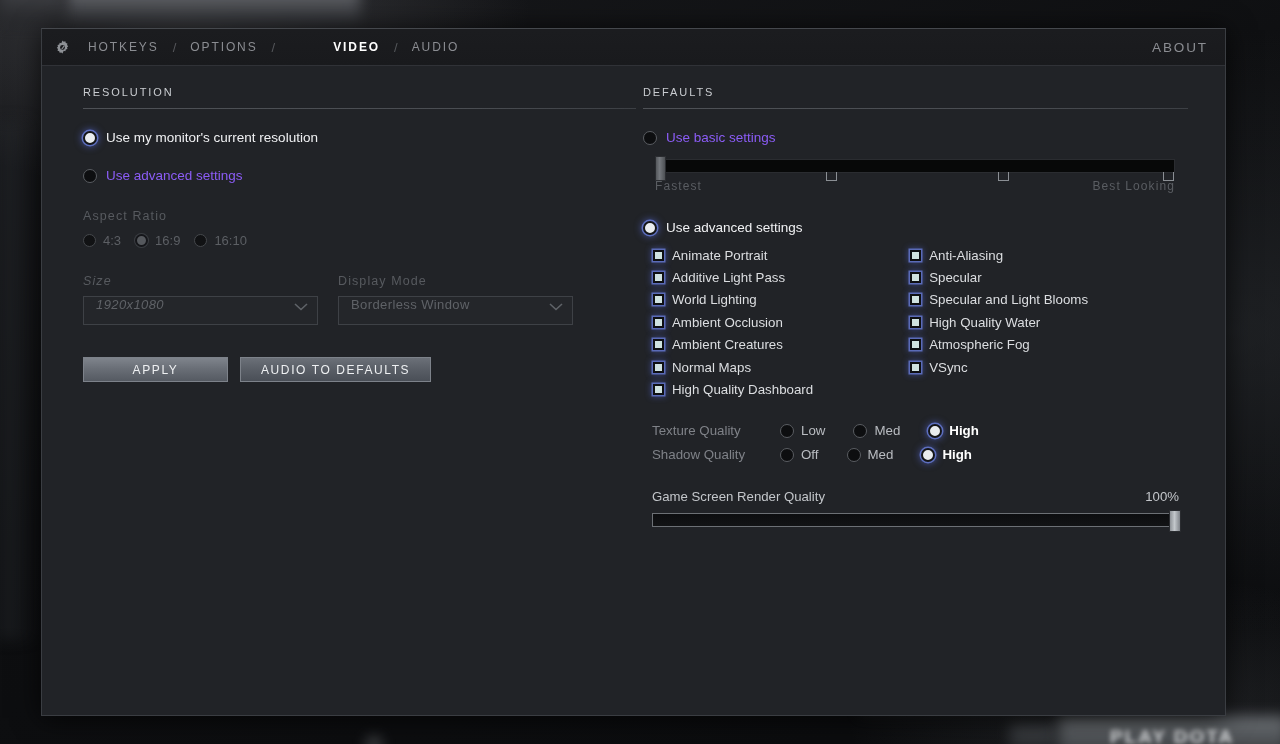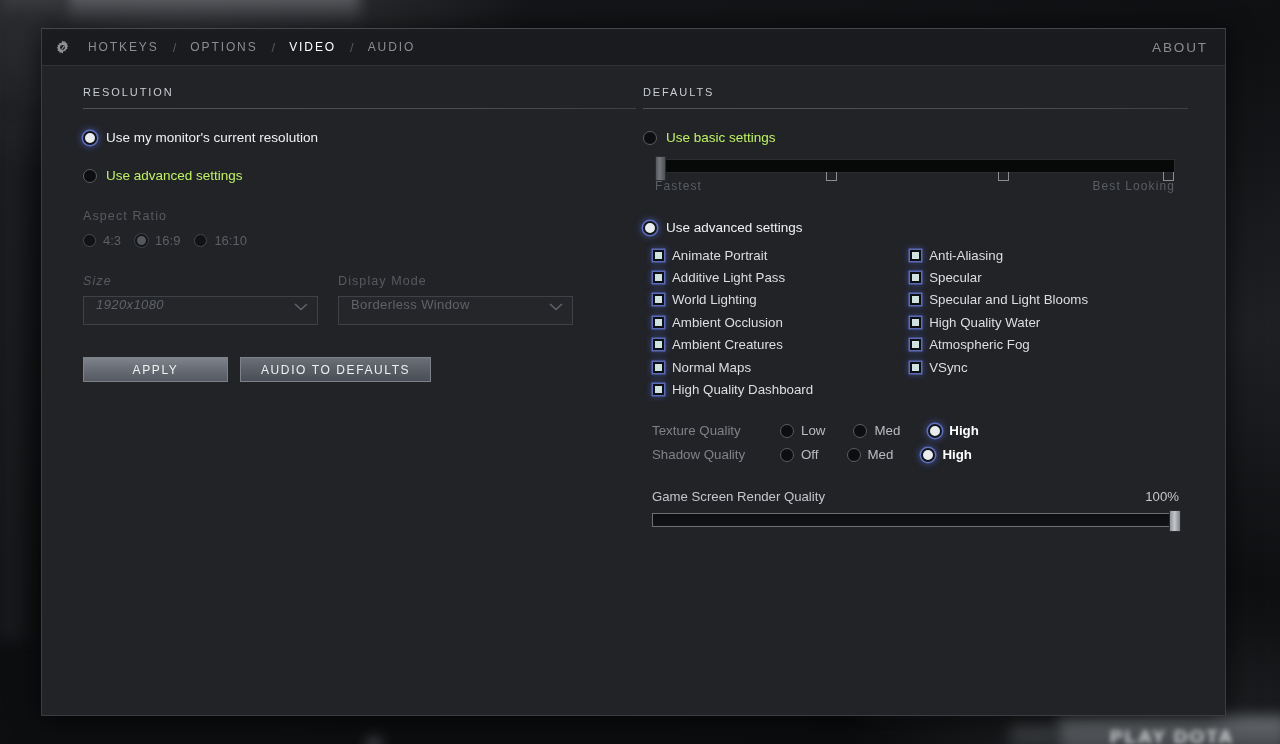--- a/index.html
+++ b/index.html
@@ -57,21 +57,21 @@
   }
   .gear {
     width: 30px; height: 37px; margin-left: 5px;
     display: flex; align-items: center; justify-content: center;
   }
   .nav { display: flex; align-items: center; margin-left: 10px; }
   .nav-item {
     font-size: 12px; letter-spacing: 1.9px; color: #8b8d92;
     padding: 2px 1px; cursor: pointer; white-space: nowrap;
   }
-  .nav-item.active { color: #ffffff; font-weight: normal; }
+  .nav-item.active { color: #ffffff; font-weight: bold; margin-left: 44px; }
   .nav-sep { color: #55575b; font-size: 13px; margin: 0 13px; }
   .about {
     position: absolute; right: 17px; top: 50%; transform: translateY(-50%);
     font-size: 13.5px; letter-spacing: 1.9px; color: #8b8d92; cursor: pointer;
   }
 
   .body { position: relative; height: 650px; padding: 0; }
 
   .col { position: absolute; top: 0; }
   .col-left  { left: 41px; width: 553px; }
@@ -97,21 +97,21 @@
   .radio.on {
     background: #e9ecef;
     border: 2px solid #141518;
     box-shadow: 0 0 0 1.5px #5d6fbf, 0 0 7px 2px rgba(90,110,220,0.55);
   }
   .radio.dim { border-color: #45484c; background: #111214; }
   .radio.dim.on {
     background: #55585d; border: 2px solid #15161a;
     box-shadow: 0 0 0 1px #3a3d42;
   }
-  .radio-label { margin-left: 9px; font-size: 13.5px; color: #bef264; }
+  .radio-label { margin-left: 9px; font-size: 13.5px; color: #8b5cf6; }
   .radio-label.bold { color: #f0f1f3; }
   .radio-label.dim { color: #5c5f64; }
 
   
   .opt1 { margin-top: 21px; }
   .opt2 { margin-top: 23px; }
 
   .disabled-block { opacity: 1; }
   .field-label {
     font-size: 12.5px; letter-spacing: 1.1px; color: #575a5f;

